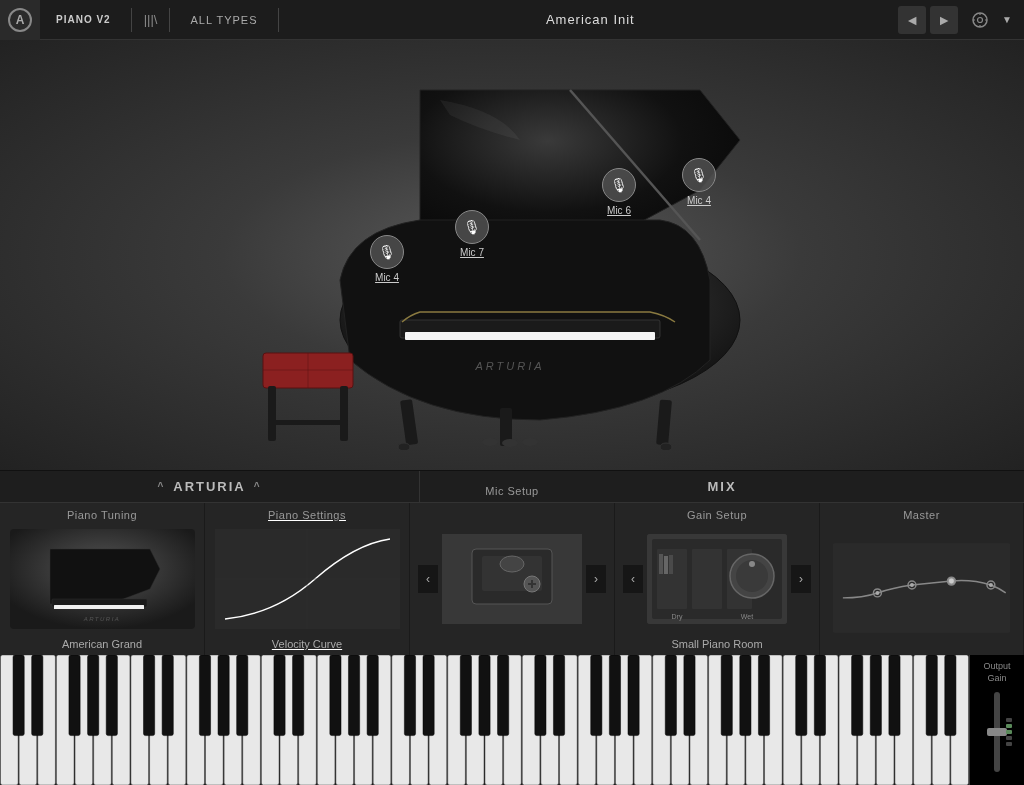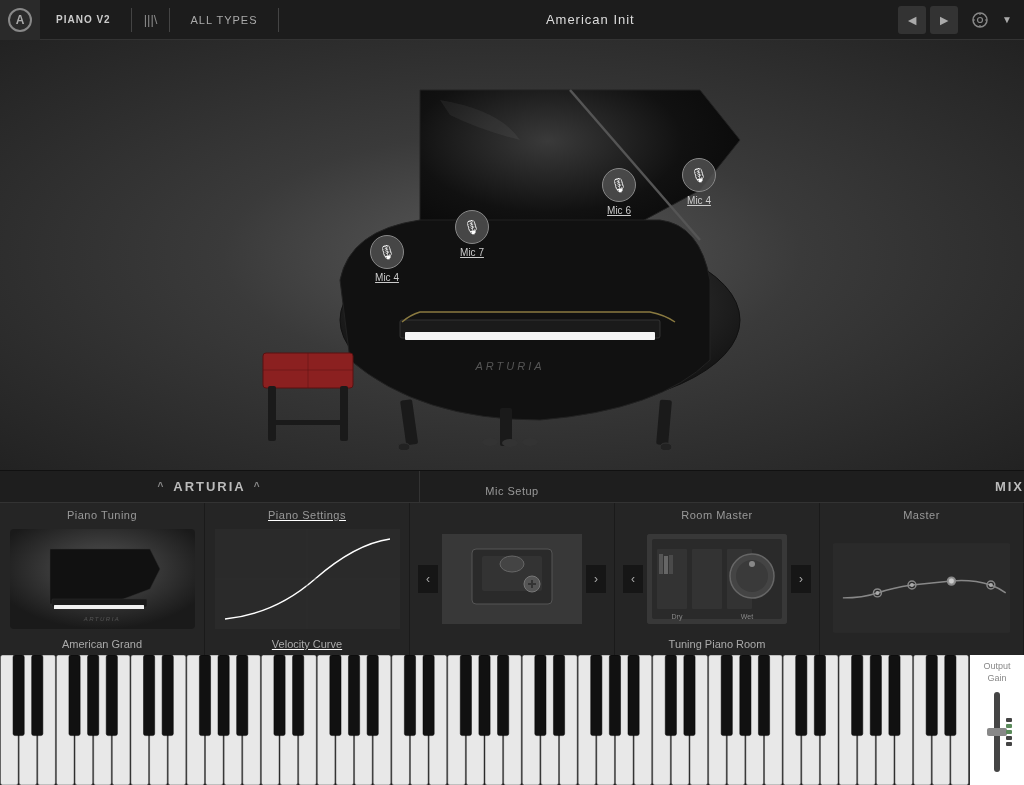--- a/index.html
+++ b/index.html
@@ -170,21 +170,20 @@
       color: #bbb;
       font-weight: bold;
       cursor: pointer;
     }
     .section-header-action {
       width: 420px;
       border-right: 1px solid #333;
     }
     .section-header-mix {
       flex: 1;
-      justify-content: flex-end;
     }
     .collapse-arrow {
       font-size: 10px;
       color: #888;
     }
     #panels {
       display: flex;
       height: 153px;
     }
     .panel {
@@ -312,21 +311,21 @@
       display: flex;
       align-items: stretch;
     }
     #keys-container {
       flex: 1;
       position: relative;
       overflow: hidden;
     }
     #output-gain {
       width: 55px;
-      background: #ffffff;
+      background: #000000;
       display: flex;
       flex-direction: column;
       align-items: center;
       padding: 6px 4px;
       border-left: 1px solid #333;
     }
     .output-label {
       font-size: 9px;
       color: #888;
       text-align: center;
@@ -568,21 +567,21 @@
             <line x1="86" y1="50" x2="94" y2="50" stroke="#333" stroke-width="2"></line>
             <line x1="90" y1="46" x2="90" y2="54" stroke="#333" stroke-width="2"></line>
           </svg>
         </div>
         <div class="mic-nav mic-nav-right">›</div>
       </div>
       <div class="panel-label">Small</div>
     </div>
 
     <div class="panel panel-room-setup" style="width:205px;">
-      <div class="panel-title">Room Master</div>
+      <div class="panel-title">Gain Setup</div>
       <div class="panel-content" style="position:relative;">
         <div class="mic-nav room-nav-left">‹</div>
         <div class="room-thumb">
           <svg width="140" height="90" viewBox="0 0 140 90">
             <rect width="140" height="90" fill="#383838"></rect>
 
             <rect x="5" y="5" width="130" height="80" fill="#2a2a2a" rx="2"></rect>
 
             <rect x="10" y="15" width="30" height="60" fill="#333" rx="1"></rect>
             <rect x="45" y="15" width="30" height="60" fill="#333" rx="1"></rect>
@@ -595,21 +594,21 @@
             <circle cx="105" cy="42" r="22" fill="#444" stroke="#666" stroke-width="1.5"></circle>
             <circle cx="105" cy="42" r="16" fill="#3a3a3a"></circle>
             <circle cx="105" cy="30" r="3" fill="#888"></circle>
 
             <text x="30" y="85" text-anchor="middle" font-family="Arial" font-size="7" fill="#888">Dry</text>
             <text x="100" y="85" text-anchor="middle" font-family="Arial" font-size="7" fill="#888">Wet</text>
           </svg>
         </div>
         <div class="mic-nav room-nav-right">›</div>
       </div>
-      <div class="panel-label">Tuning Piano Room</div>
+      <div class="panel-label">Small Piano Room</div>
     </div>
 
     <div class="panel panel-master" style="flex:1; min-width:180px;">
       <div class="panel-title">Master</div>
       <div class="panel-content">
         <div class="master-eq" style="width:95%; height:90px;">
           <svg width="100%" height="90" viewBox="0 0 180 90">
             <rect width="180" height="90" fill="#2a2a2a"></rect>
 
             <path d="M 10 55 Q 30 55, 45 50 Q 60 45, 80 42 Q 100 40, 120 38 Q 140 36, 160 42 Q 168 45, 175 50" stroke="#888" stroke-width="1.5" fill="none"></path>

